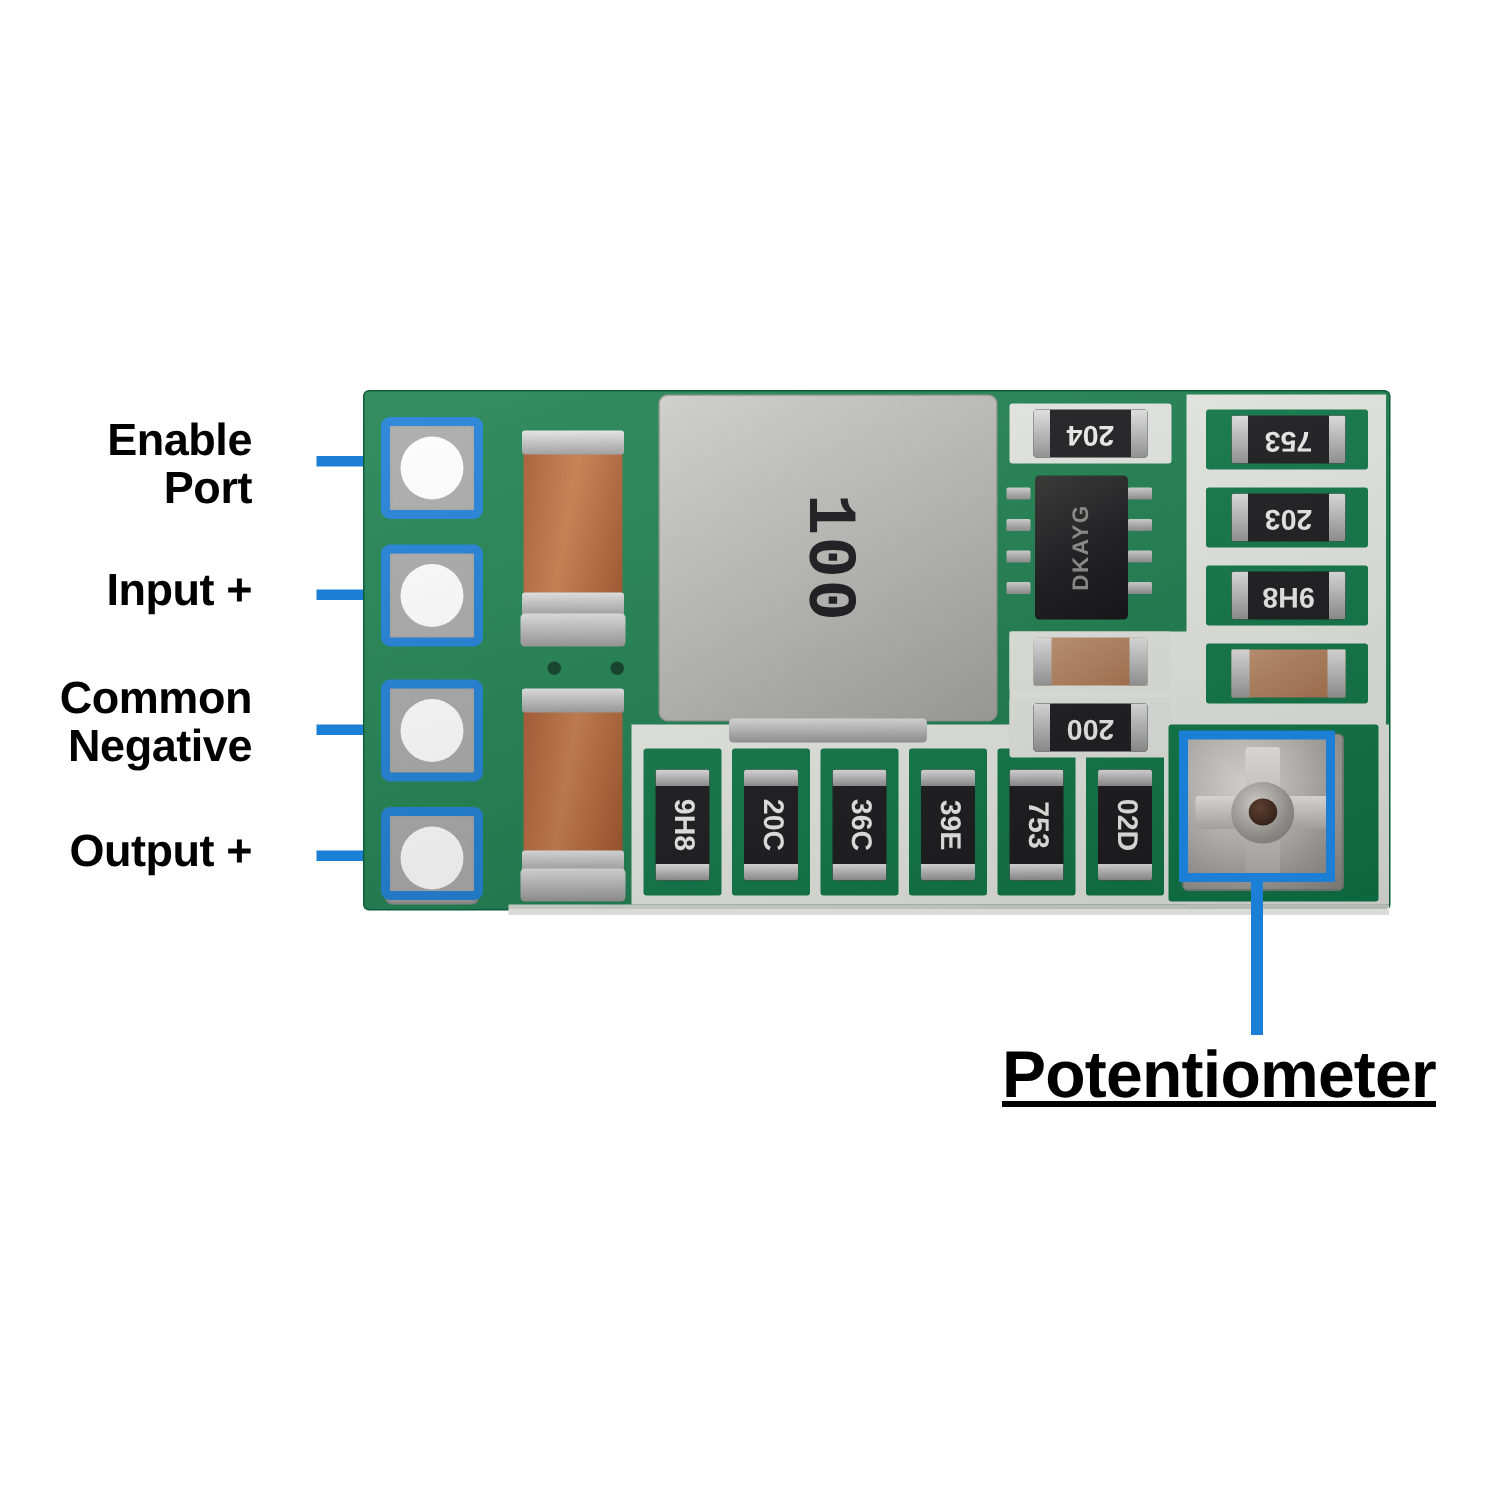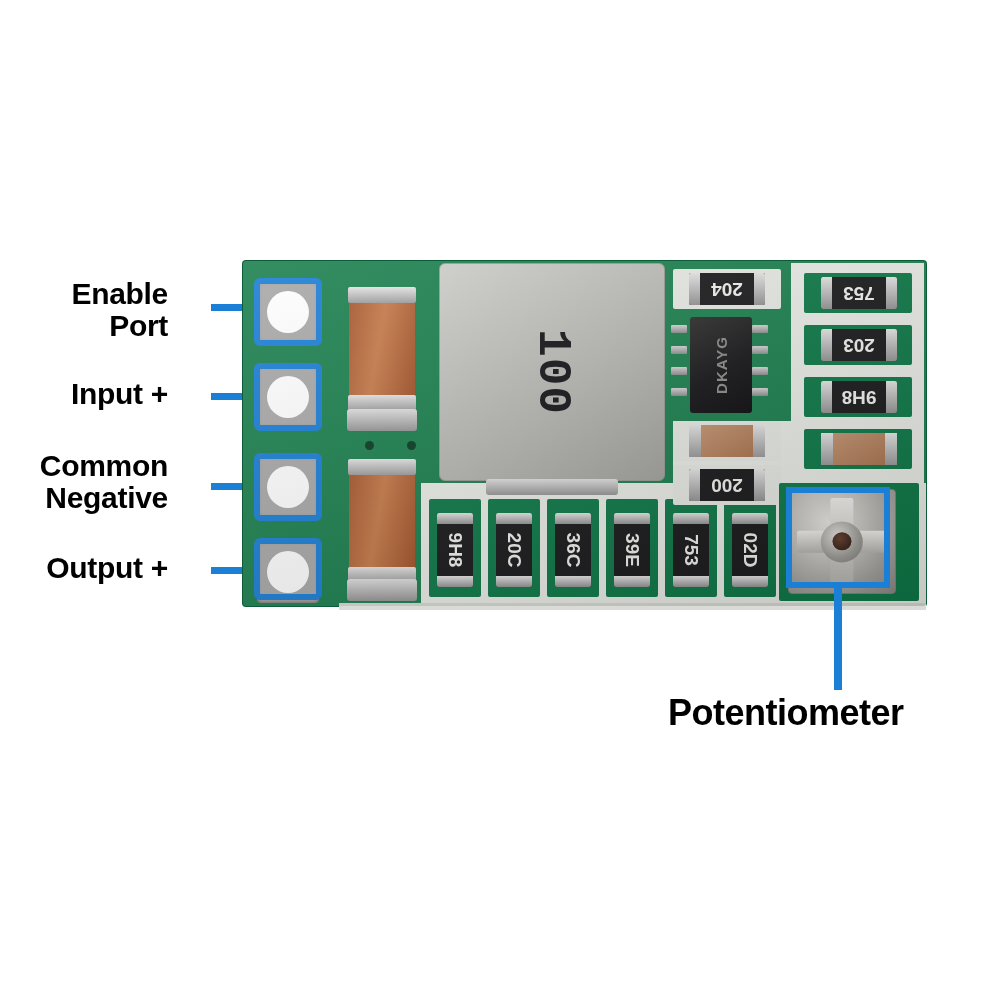--- a/index.html
+++ b/index.html
@@ -414,15 +414,15 @@
       <div class="hub">
         <div class="hub-dot"></div>
       </div>
     </div>
 
     <div class="edge" style="left:96px; bottom:-4px; width:587px; height:7px;"></div>
   </div>
 
   <div class="pot-box" style="left:786px; top:487px; width:104px; height:101px;"></div>
   <div class="pot-leader" style="left:834px; top:588px; height:102px;"></div>
-  <div class="pot-label" style="left:668px; top:692px; font-size:36px;">Potentiometer</div>
+  <div class="pot-label" style="left:668px; top:692px; font-size:44px;text-decoration:underline;">Potentiometer</div>
 
 </div>
 
 </body></html>

